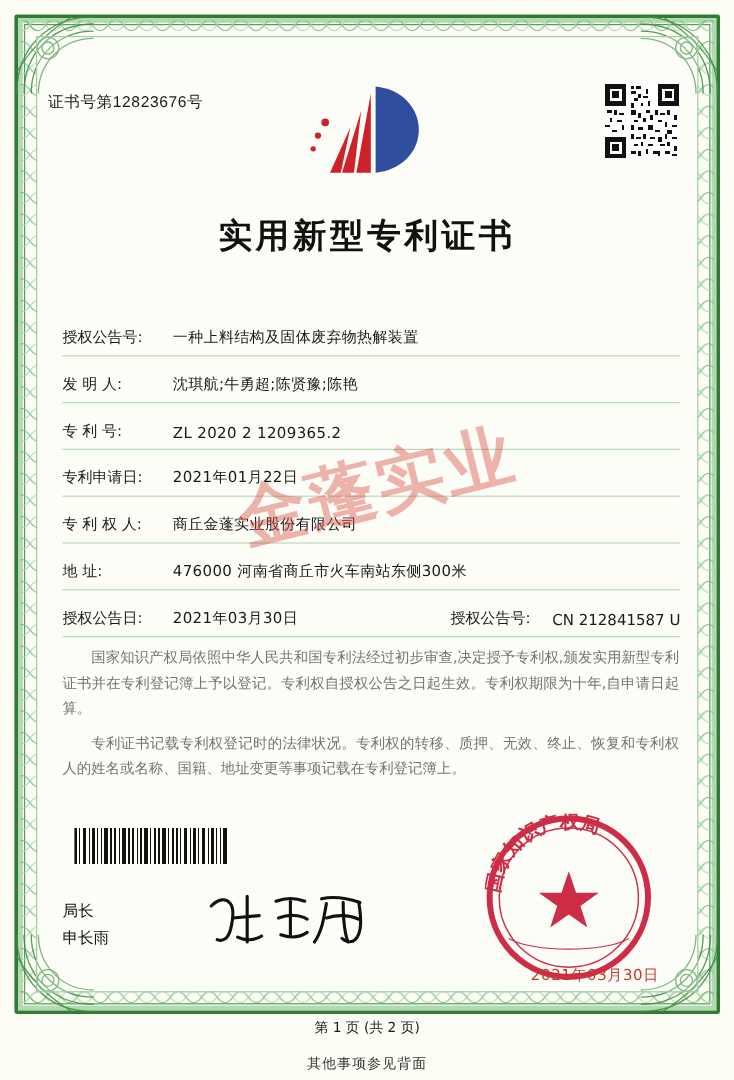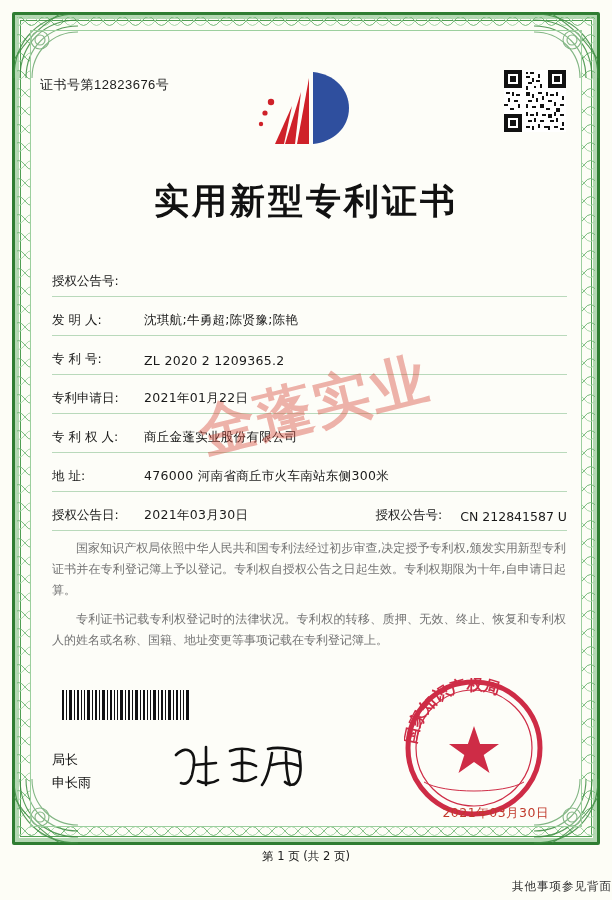--- a/index.html
+++ b/index.html
@@ -82,21 +82,21 @@
     width: 110px; height: 82px;
   }
 
   
   .title {
     position: absolute;
     left: 0; right: 0; top: 178px;
     text-align: center;
     font-family: "DejaVu Serif", "Liberation Serif", serif;
     font-weight: bold;
-    font-size: 35px;
+    font-size: 28px;
     letter-spacing: 3px;
     color: #111;
   }
 
   
   .fields {
     position: absolute;
     left: 52px; right: 45px; top: 258px;
   }
   .row {
@@ -198,21 +198,21 @@
   .page-no {
     position: absolute;
     left: 0; right: 0; top: 849px;
     text-align: center;
     font-size: 11.5px;
     color: #1a1a1a;
   }
   .footnote {
     position: absolute;
     left: 0; right: 0; top: 879px;
-    text-align: right;
+    text-align: center;
     font-size: 11.5px;
     color: #333;
     letter-spacing: 1px;
   }
 </style>
 </head>
 <body>
 
 <div class="page">
 
@@ -361,20 +361,21 @@
     <circle cx="20" cy="36" r="3.2" fill="#cf2129"></circle>
     <circle cx="14" cy="47" r="2.6" fill="#cf2129"></circle>
     <circle cx="10" cy="58" r="2.2" fill="#cf2129"></circle>
   </svg>
 
   <div class="title">实用新型专利证书</div>
 
   <div class="fields">
     <div class="row">
       <div class="label">授权公告号:</div>
+      <div class="value">一种上料结构及固体废弃物热解装置</div>
     </div>
     <div class="row">
       <div class="label">发 明 人:</div>
       <div class="value">沈琪航;牛勇超;陈贤豫;陈艳</div>
     </div>
     <div class="row">
       <div class="label">专 利 号:</div>
       <div class="value">ZL 2020 2 1209365.2</div>
     </div>
     <div class="row">

